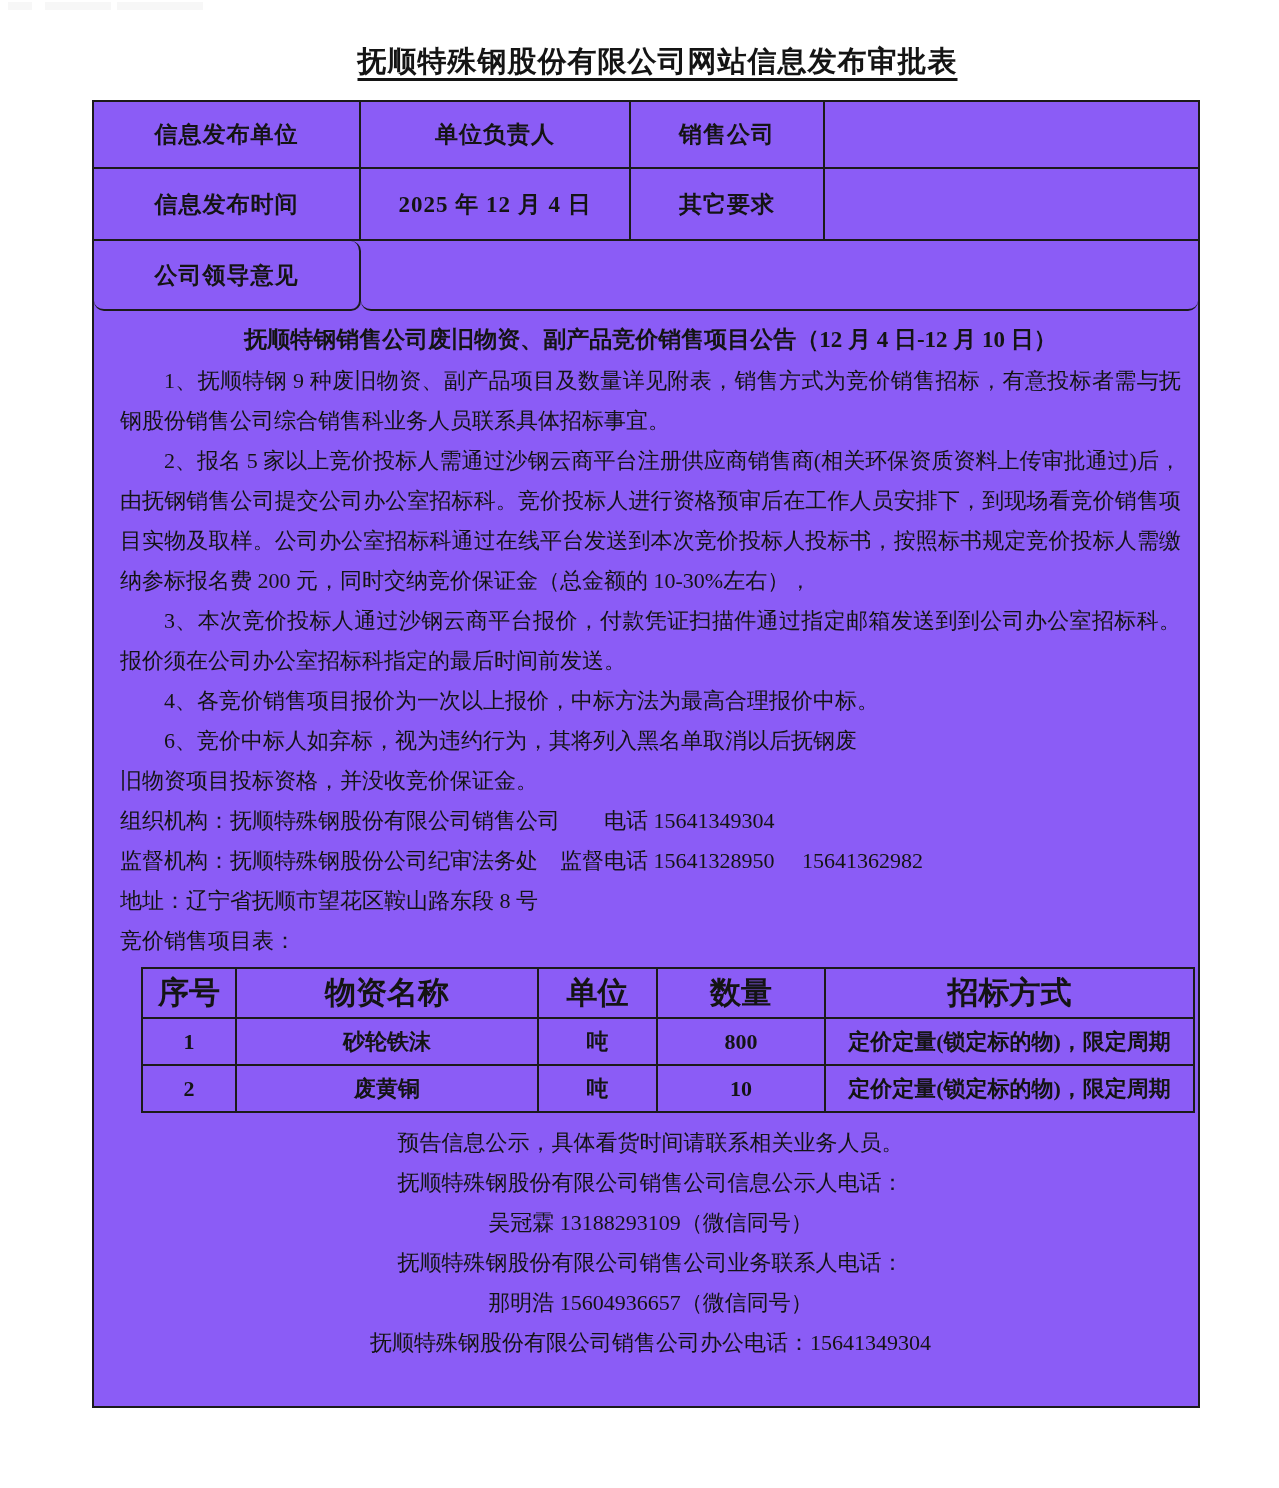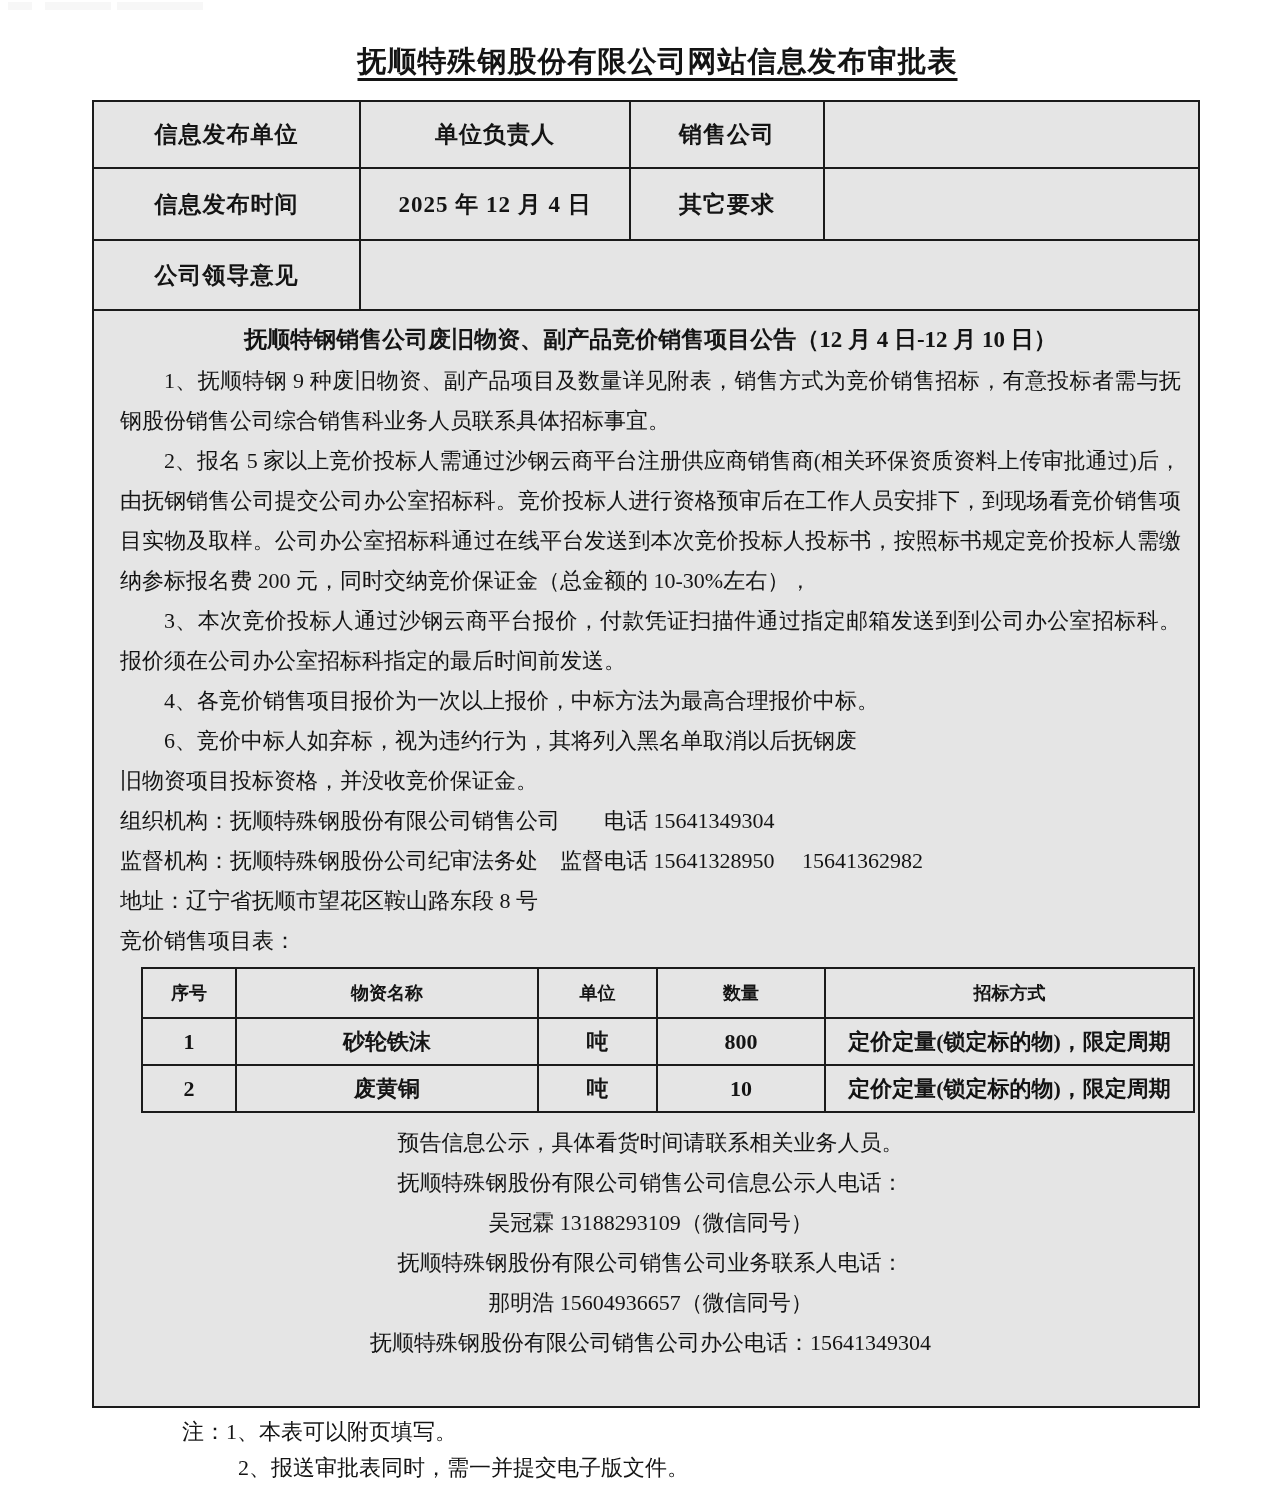--- a/index.html
+++ b/index.html
@@ -30,35 +30,35 @@
     text-decoration:underline;
     text-decoration-thickness:2.5px;
     text-underline-offset:7px;
   }
 
   .outer {
     position:absolute;
     left:92px; top:100px;
     width:1108px; height:1308px;
     border:2px solid #1b1b1b;
-    background:#e5e5e5;
+    background:#8b5cf6;
   }
 
   
   .info-grid { display:grid; grid-template-columns:267px 270px 194px 1fr; }
   .info-grid .cell {
     border-bottom:2px solid #1b1b1b;
     display:flex; align-items:center; justify-content:center;
     font-size:23px; font-weight:bold;
     letter-spacing:1px;
   }
   .info-grid .br { border-right:2px solid #1b1b1b; }
   .r1 { height:67px; }
   .r2 { height:72px; }
-  .r3 { height:70px; }
+  .r3 { height:70px;border-radius:10px; }
   .leader-value { justify-content:flex-start; }
 
   
   .announce { padding:8px 17px 0 26px; font-size:22px; line-height:40px; }
   .ann-heading {
     text-align:center;
     font-weight:bold;
     font-size:23px;
     line-height:42px;
   }
@@ -74,21 +74,21 @@
   }
   table.project th, table.project td {
     border:2px solid #1b1b1b;
     text-align:center;
     font-weight:bold;
     font-size:22px;
     padding:0 2px;
     overflow:hidden;
     white-space:nowrap;
   }
-  table.project th { height:50px; font-size:18px; }
+  table.project th { height:50px; font-size:31px; }
   table.project td { height:47px; }
   col.c-seq    { width:94px; }
   col.c-name   { width:302px; }
   col.c-unit   { width:119px; }
   col.c-qty    { width:168px; }
   col.c-method { width:369px; }
 
   .contacts { line-height:40px;text-align:center; }
 
   .notes {
@@ -184,18 +184,14 @@
         <div class="line">预告信息公示，具体看货时间请联系相关业务人员。</div>
         <div class="line">抚顺特殊钢股份有限公司销售公司信息公示人电话：</div>
         <div class="line">吴冠霖 13188293109（微信同号）</div>
         <div class="line">抚顺特殊钢股份有限公司销售公司业务联系人电话：</div>
         <div class="line">那明浩 15604936657（微信同号）</div>
         <div class="line">抚顺特殊钢股份有限公司销售公司办公电话：15641349304</div>
       </div>
     </div>
   </div>
 
-  <div class="notes">
-    <div>注：1、本表可以附页填写。</div>
-    <div class="n2">2、报送审批表同时，需一并提交电子版文件。</div>
-  </div>
 
 </div>
 
 </body></html>

